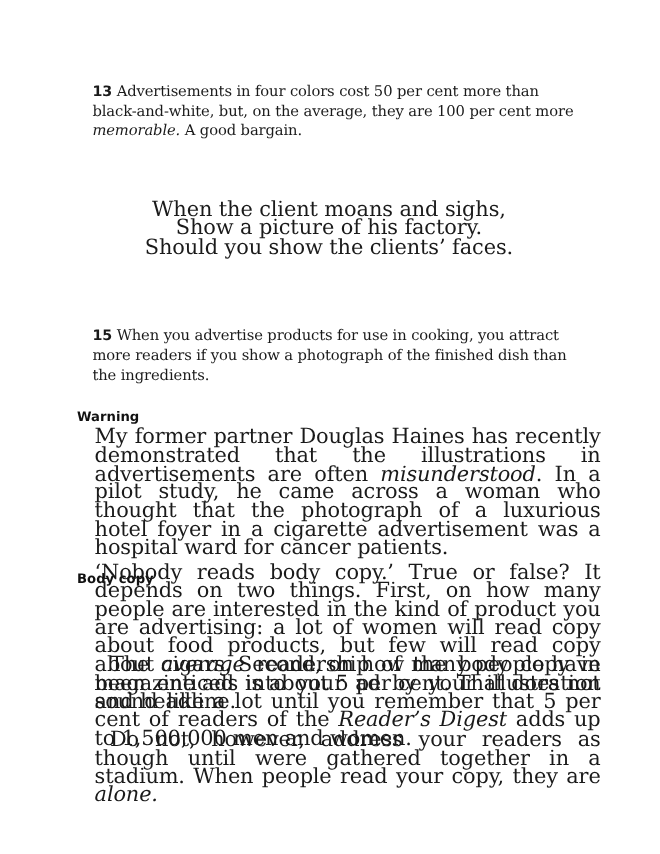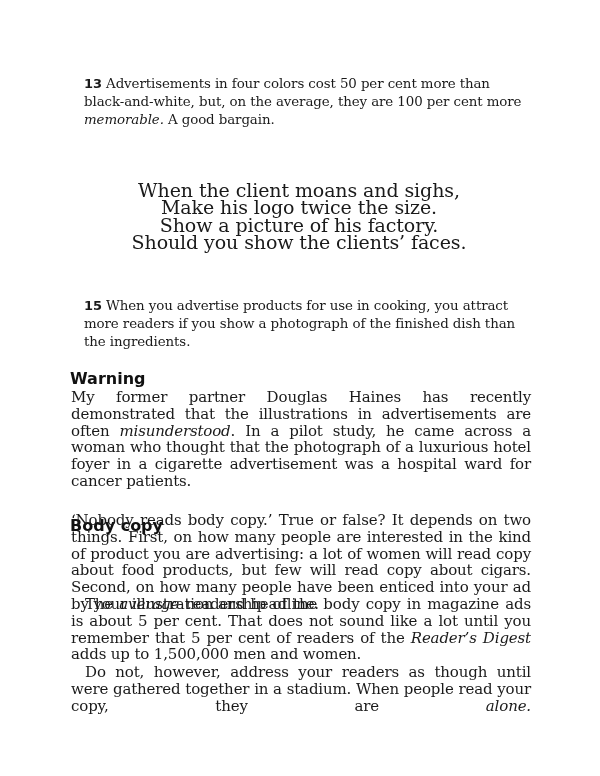--- a/index.html
+++ b/index.html
@@ -15,42 +15,41 @@
   }
   .num-item b { font-family: "DejaVu Sans", sans-serif; font-weight: bold; font-size: 13px; }
   .verse {
     position: absolute; left: 84px; width: 430px; top: 182px;
     text-align: center; font-size: 19px; line-height: 17.4px; letter-spacing: -0.1px;
   }
   .verse div { white-space: nowrap; }
   h2 {
     position: absolute; left: 70px; margin: 0;
     font-family: "DejaVu Sans", sans-serif; font-weight: bold;
-    font-size: 16px; line-height: 20px; color: #111;
+    font-size: 12px; line-height: 20px; color: #111;
   }
   .para {
-    position: absolute; left: 71px; width: 460px;
-    font-size: 15px; line-height: 16.8px; text-align: justify;
+    position: absolute; left: 86px; width: 460px;
+    font-size: 19px; line-height: 16.8px; text-align: justify;
     letter-spacing: -0.15px; margin: 0;
   }
   .para.indent { text-indent: 14px; }
   .para.lastjust { text-align-last: justify; }
   em { font-style: italic; }
 </style>
 </head>
 <body>
 
 <div class="page">
 
   <div class="num-item" style="top:75px;"><b>13</b><span> Advertisements in four colors cost 50 per cent more than black-and-white, but, on the average, they are 100 per cent more </span><em>memorable.</em><span> A good bargain.</span></div>
 
 
   <div class="verse">
     <div>When the client moans and sighs,</div>
-    <div>Make his logo twice the size.</div>
     <div>Show a picture of his factory.</div>
     <div>Should you show the clients’ faces.</div>
   </div>
 
   <div class="num-item" style="top:297px;"><b>15</b><span> When you advertise products for use in cooking, you attract more readers if you show a photograph of the finished dish than the ingredients.</span></div>
 
   <h2 style="top:369px;">Warning</h2>
   <p class="para" style="top:389px;"><span>My former partner Douglas Haines has recently demonstrated that the illustrations in advertisements are often </span><em>misunderstood</em><span>. In a pilot study, he came across a woman who thought that the photograph of a luxurious hotel foyer in a cigarette advertisement was a hospital ward for cancer patients.</span></p>
 
   <h2 style="top:516px;">Body copy</h2>

